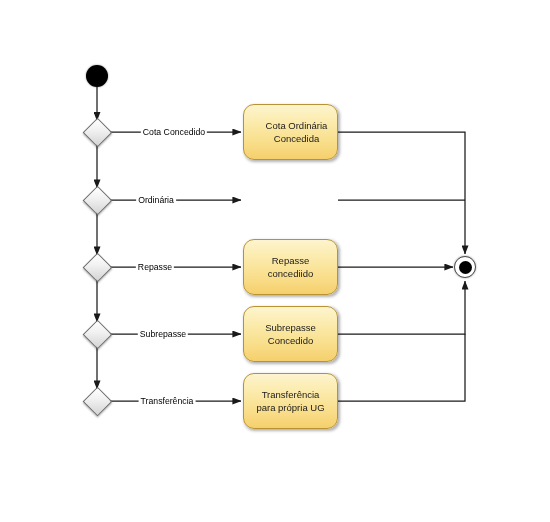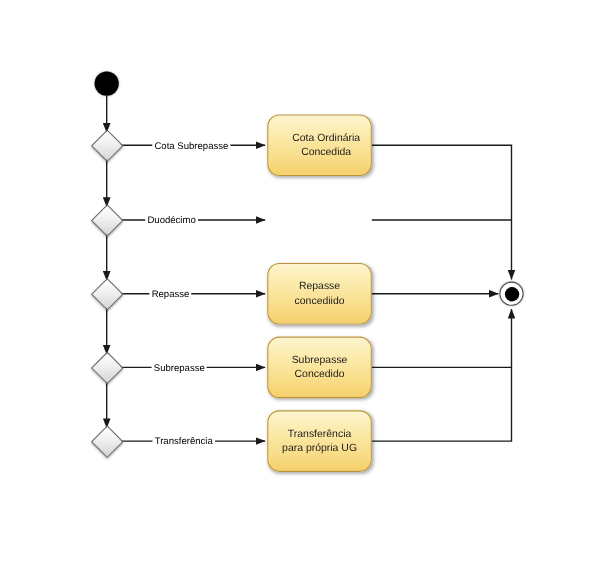--- a/index.html
+++ b/index.html
@@ -157,22 +157,22 @@
   </svg>
 
   <div class="initial-node" style="left:86px; top:65px;"></div>
 
   <div class="decision-node" style="left:86.5px; top:121.5px;"></div>
   <div class="decision-node" style="left:86.5px; top:189.5px;"></div>
   <div class="decision-node" style="left:86.5px; top:256.5px;"></div>
   <div class="decision-node" style="left:86.5px; top:323.5px;"></div>
   <div class="decision-node" style="left:86.5px; top:390.5px;"></div>
 
-  <div class="guard-label" style="left:174px; top:132px;">Cota Subrepasse</div>
-  <div class="guard-label" style="left:156px; top:200px;">Duodécimo</div>
+  <div class="guard-label" style="left:174px; top:132px;">Cota Concedido</div>
+  <div class="guard-label" style="left:156px; top:200px;">Ordinária</div>
   <div class="guard-label" style="left:155px; top:267px;">Repasse</div>
   <div class="guard-label" style="left:163px; top:334px;">Subrepasse</div>
   <div class="guard-label" style="left:167px; top:401px;">Transferência</div>
 
   <div class="action-node" style="left:243px; top:104px;padding-left:12px;">
     <span class="action-label">Cota Ordinária
 Concedida</span>
   </div>
 
 

